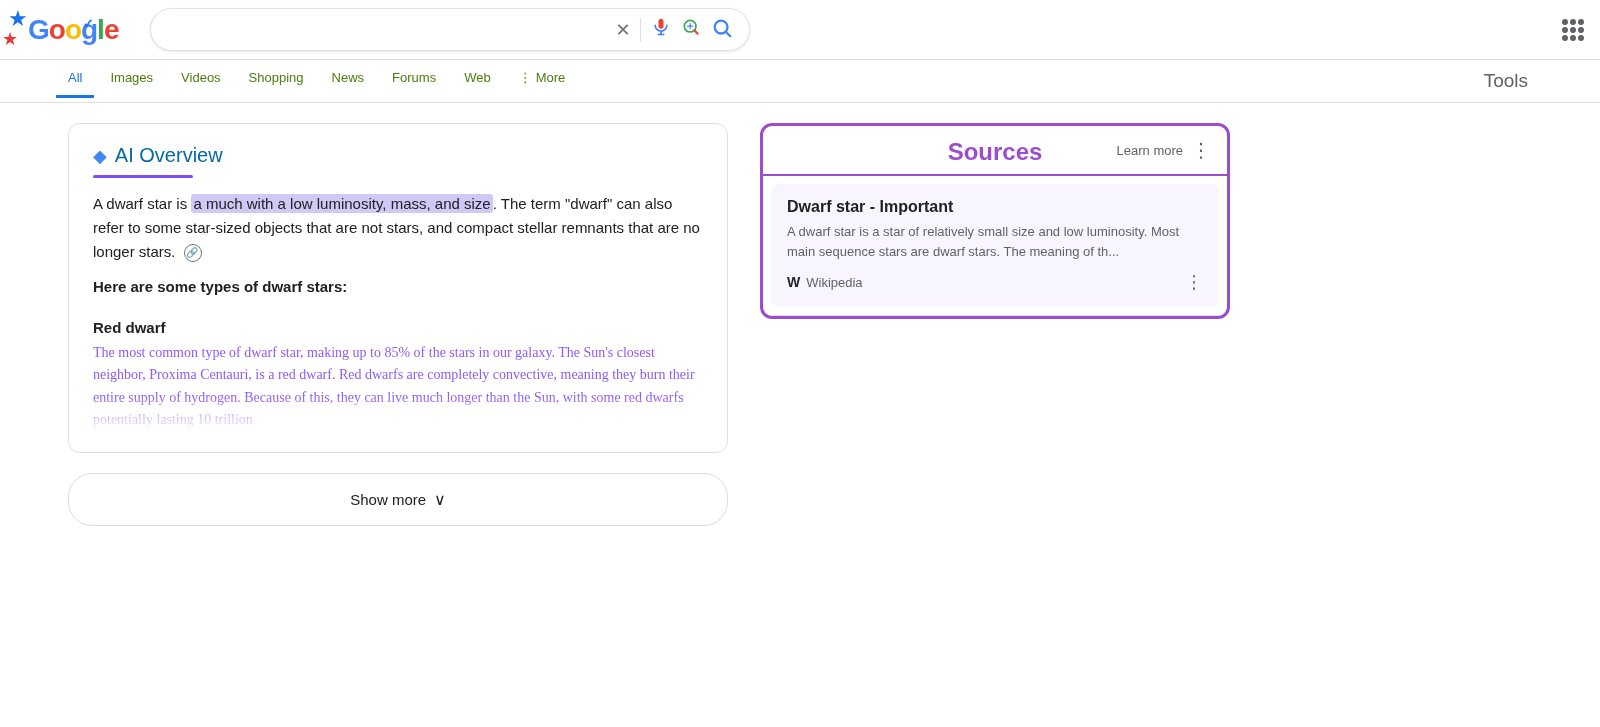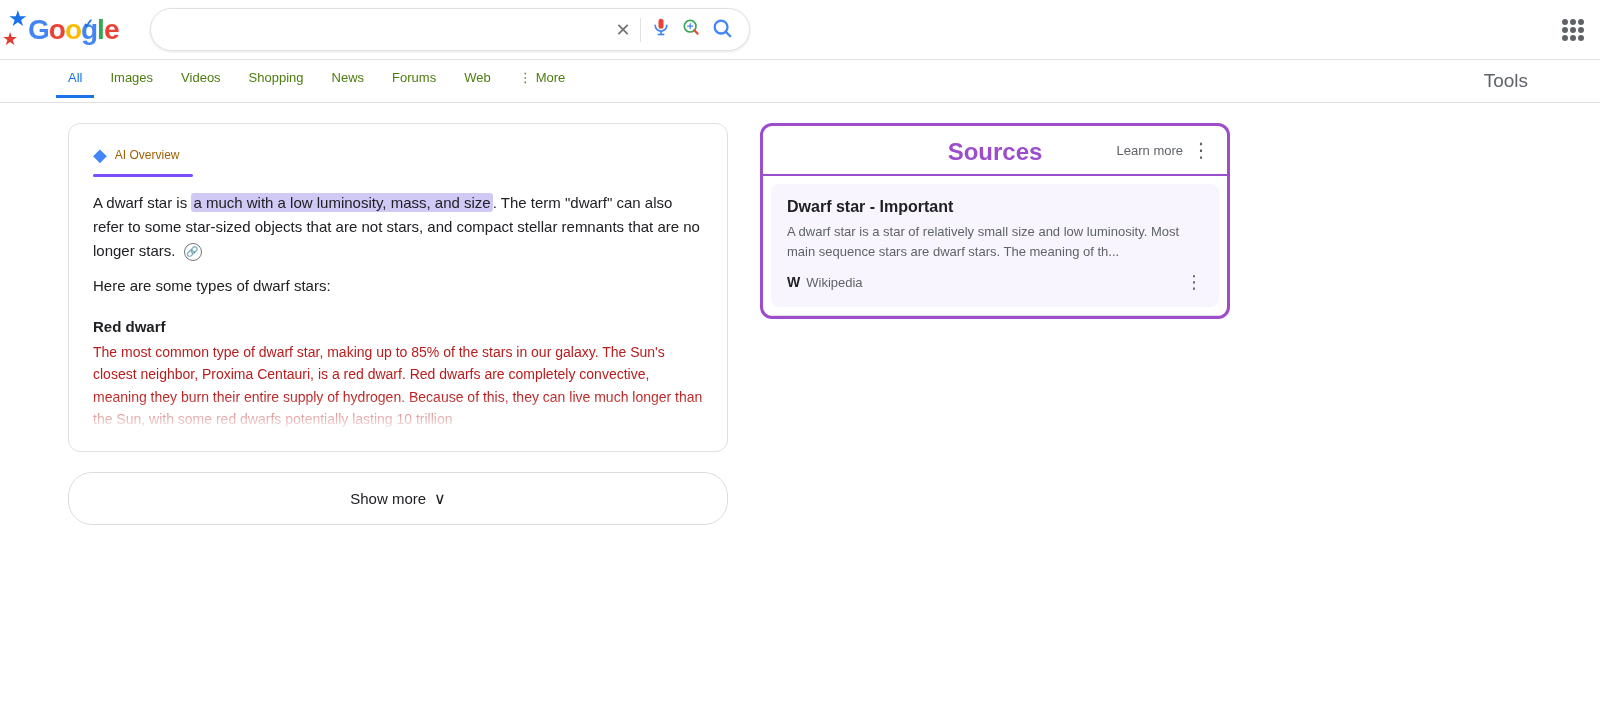--- a/index.html
+++ b/index.html
@@ -38,28 +38,28 @@
 
     
     .main { display: flex; padding: 20px 68px; gap: 32px; }
     .left-col { flex: 1; max-width: 660px; }
     .right-col { width: 470px; flex-shrink: 0; }
 
     
     .ai-overview-box { border: 1px solid #e0e0e0; border-radius: 12px; padding: 20px 24px; margin-bottom: 20px; }
     .ai-overview-header { display: flex; align-items: center; gap: 8px; margin-bottom: 8px; }
     .ai-diamond { color: #4285F4; font-size: 18px; }
-    .ai-title { font-size: 12px; font-weight: 500; color: #a16207; }
+    .ai-title { font-size: 20px; font-weight: 500; color: #0369a1; }
     .ai-underline { height: 3px; width: 100px; background: #7c4dff; border-radius: 2px; margin-bottom: 14px; }
     .ai-text { font-size: 15px; line-height: 1.6; color: #202124; margin-bottom: 14px; }
     .highlight { background: #d0c8f5; border-radius: 3px; padding: 1px 2px; }
     .link-icon { display: inline-block; width: 18px; height: 18px; border: 1.5px solid #70757a; border-radius: 50%; font-size: 10px; text-align: center; line-height: 16px; color: #70757a; cursor: pointer; vertical-align: middle; margin-left: 4px; }
-    .ai-types-header { font-size: 15px; font-weight: 400; color: #202124; margin-bottom: 10px; }
+    .ai-types-header { font-size: 15px; font-weight: 700; color: #202124; margin-bottom: 10px; }
     .ai-dwarf-type { font-size: 15px; font-weight: 700; margin-bottom: 6px; margin-top: 24px; }
-    .ai-dwarf-desc { font-size: 14px; line-height: 1.6; color: #b91c1c; }
+    .ai-dwarf-desc { font-size: 14px; line-height: 1.6; color: #8b5cf6; font-family: Liberation Serif, serif; }
     .ai-dwarf-desc.fade { -webkit-mask-image: linear-gradient(to bottom, black 60%, transparent 100%); mask-image: linear-gradient(to bottom, black 60%, transparent 100%); }
     .show-more-btn { display: flex; align-items: center; justify-content: center; gap: 8px; width: 100%; padding: 16px; border: 1.5px solid #dadce0; border-radius: 24px; background: #fff; cursor: pointer; font-size: 15px; color: #202124; margin-top: 16px; }
     .chevron-down { font-size: 16px; }
 
     
     .sources-box { border: 3px solid #9c4dcc; border-radius: 12px; padding: 0; overflow: hidden; }
     .sources-header-row { display: flex; align-items: center; justify-content: center; padding: 12px 16px 8px; position: relative; }
     .sources-title { font-size: 24px; font-weight: 700; color: #9c4dcc; text-align: center; flex: 1; }
     .sources-header-line { height: 2px; background: #9c4dcc; margin: 0 0 4px; }
     .sources-header-actions { position: absolute; right: 16px; top: 14px; display: flex; align-items: center; gap: 8px; }

